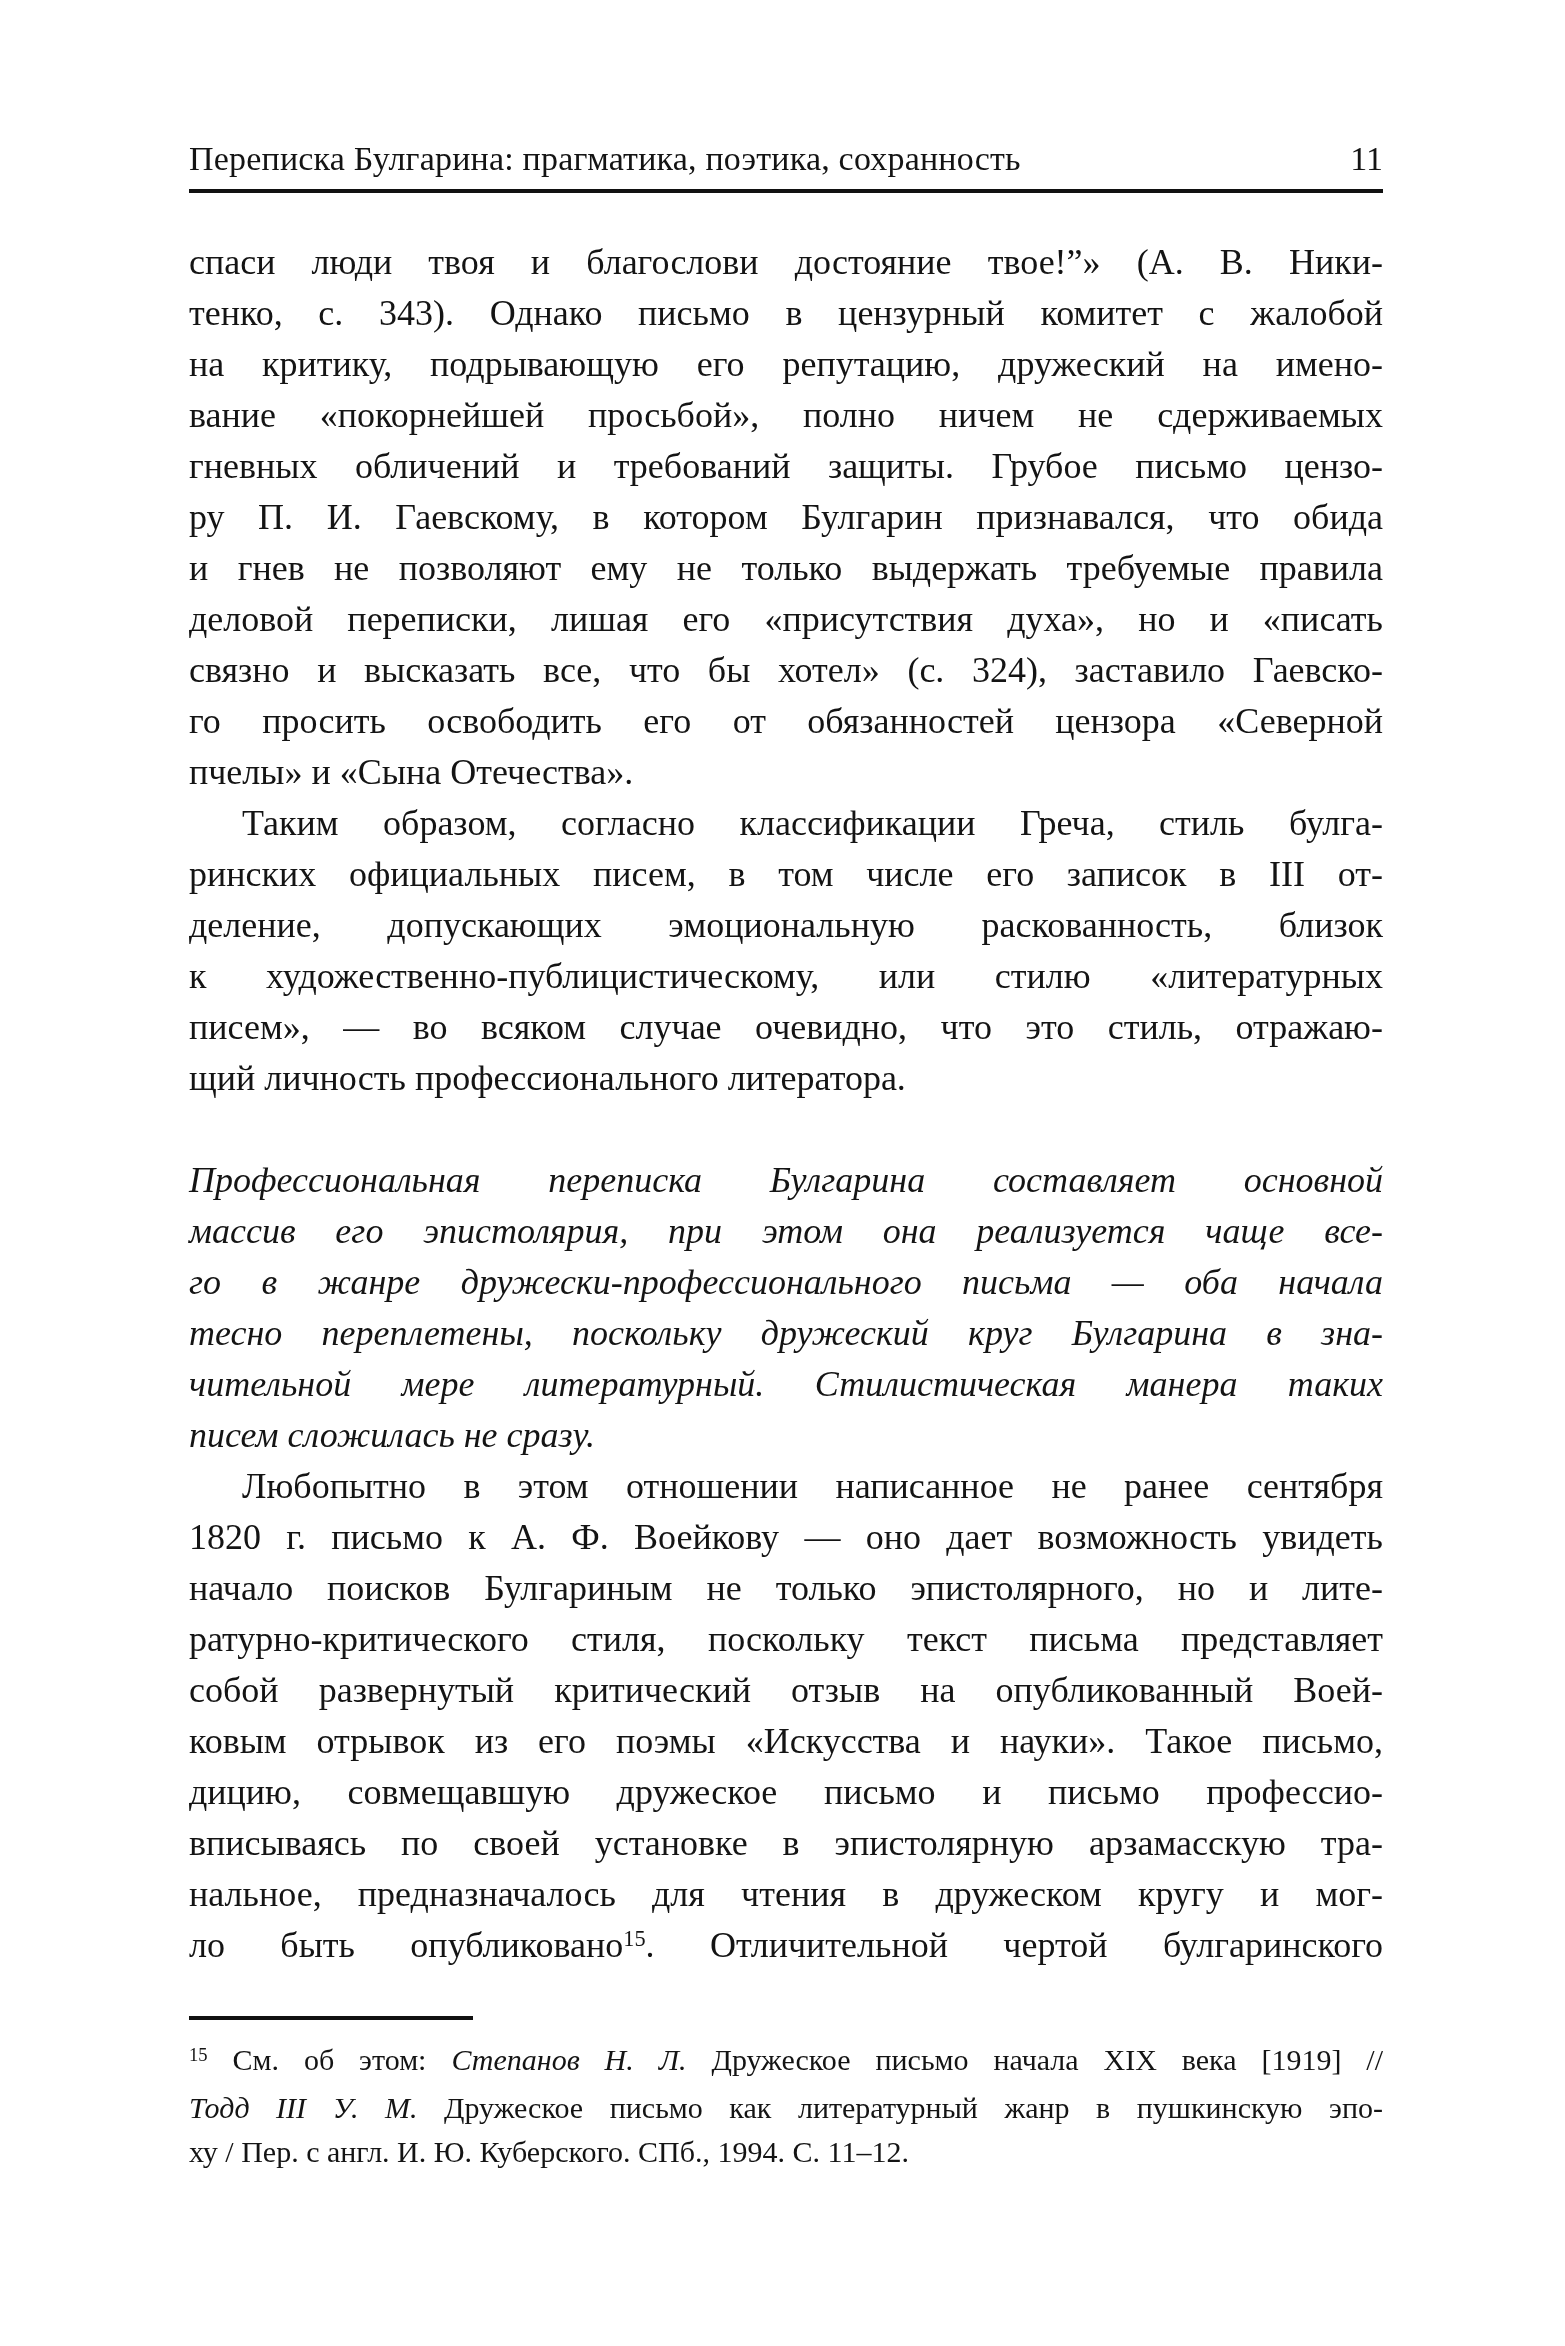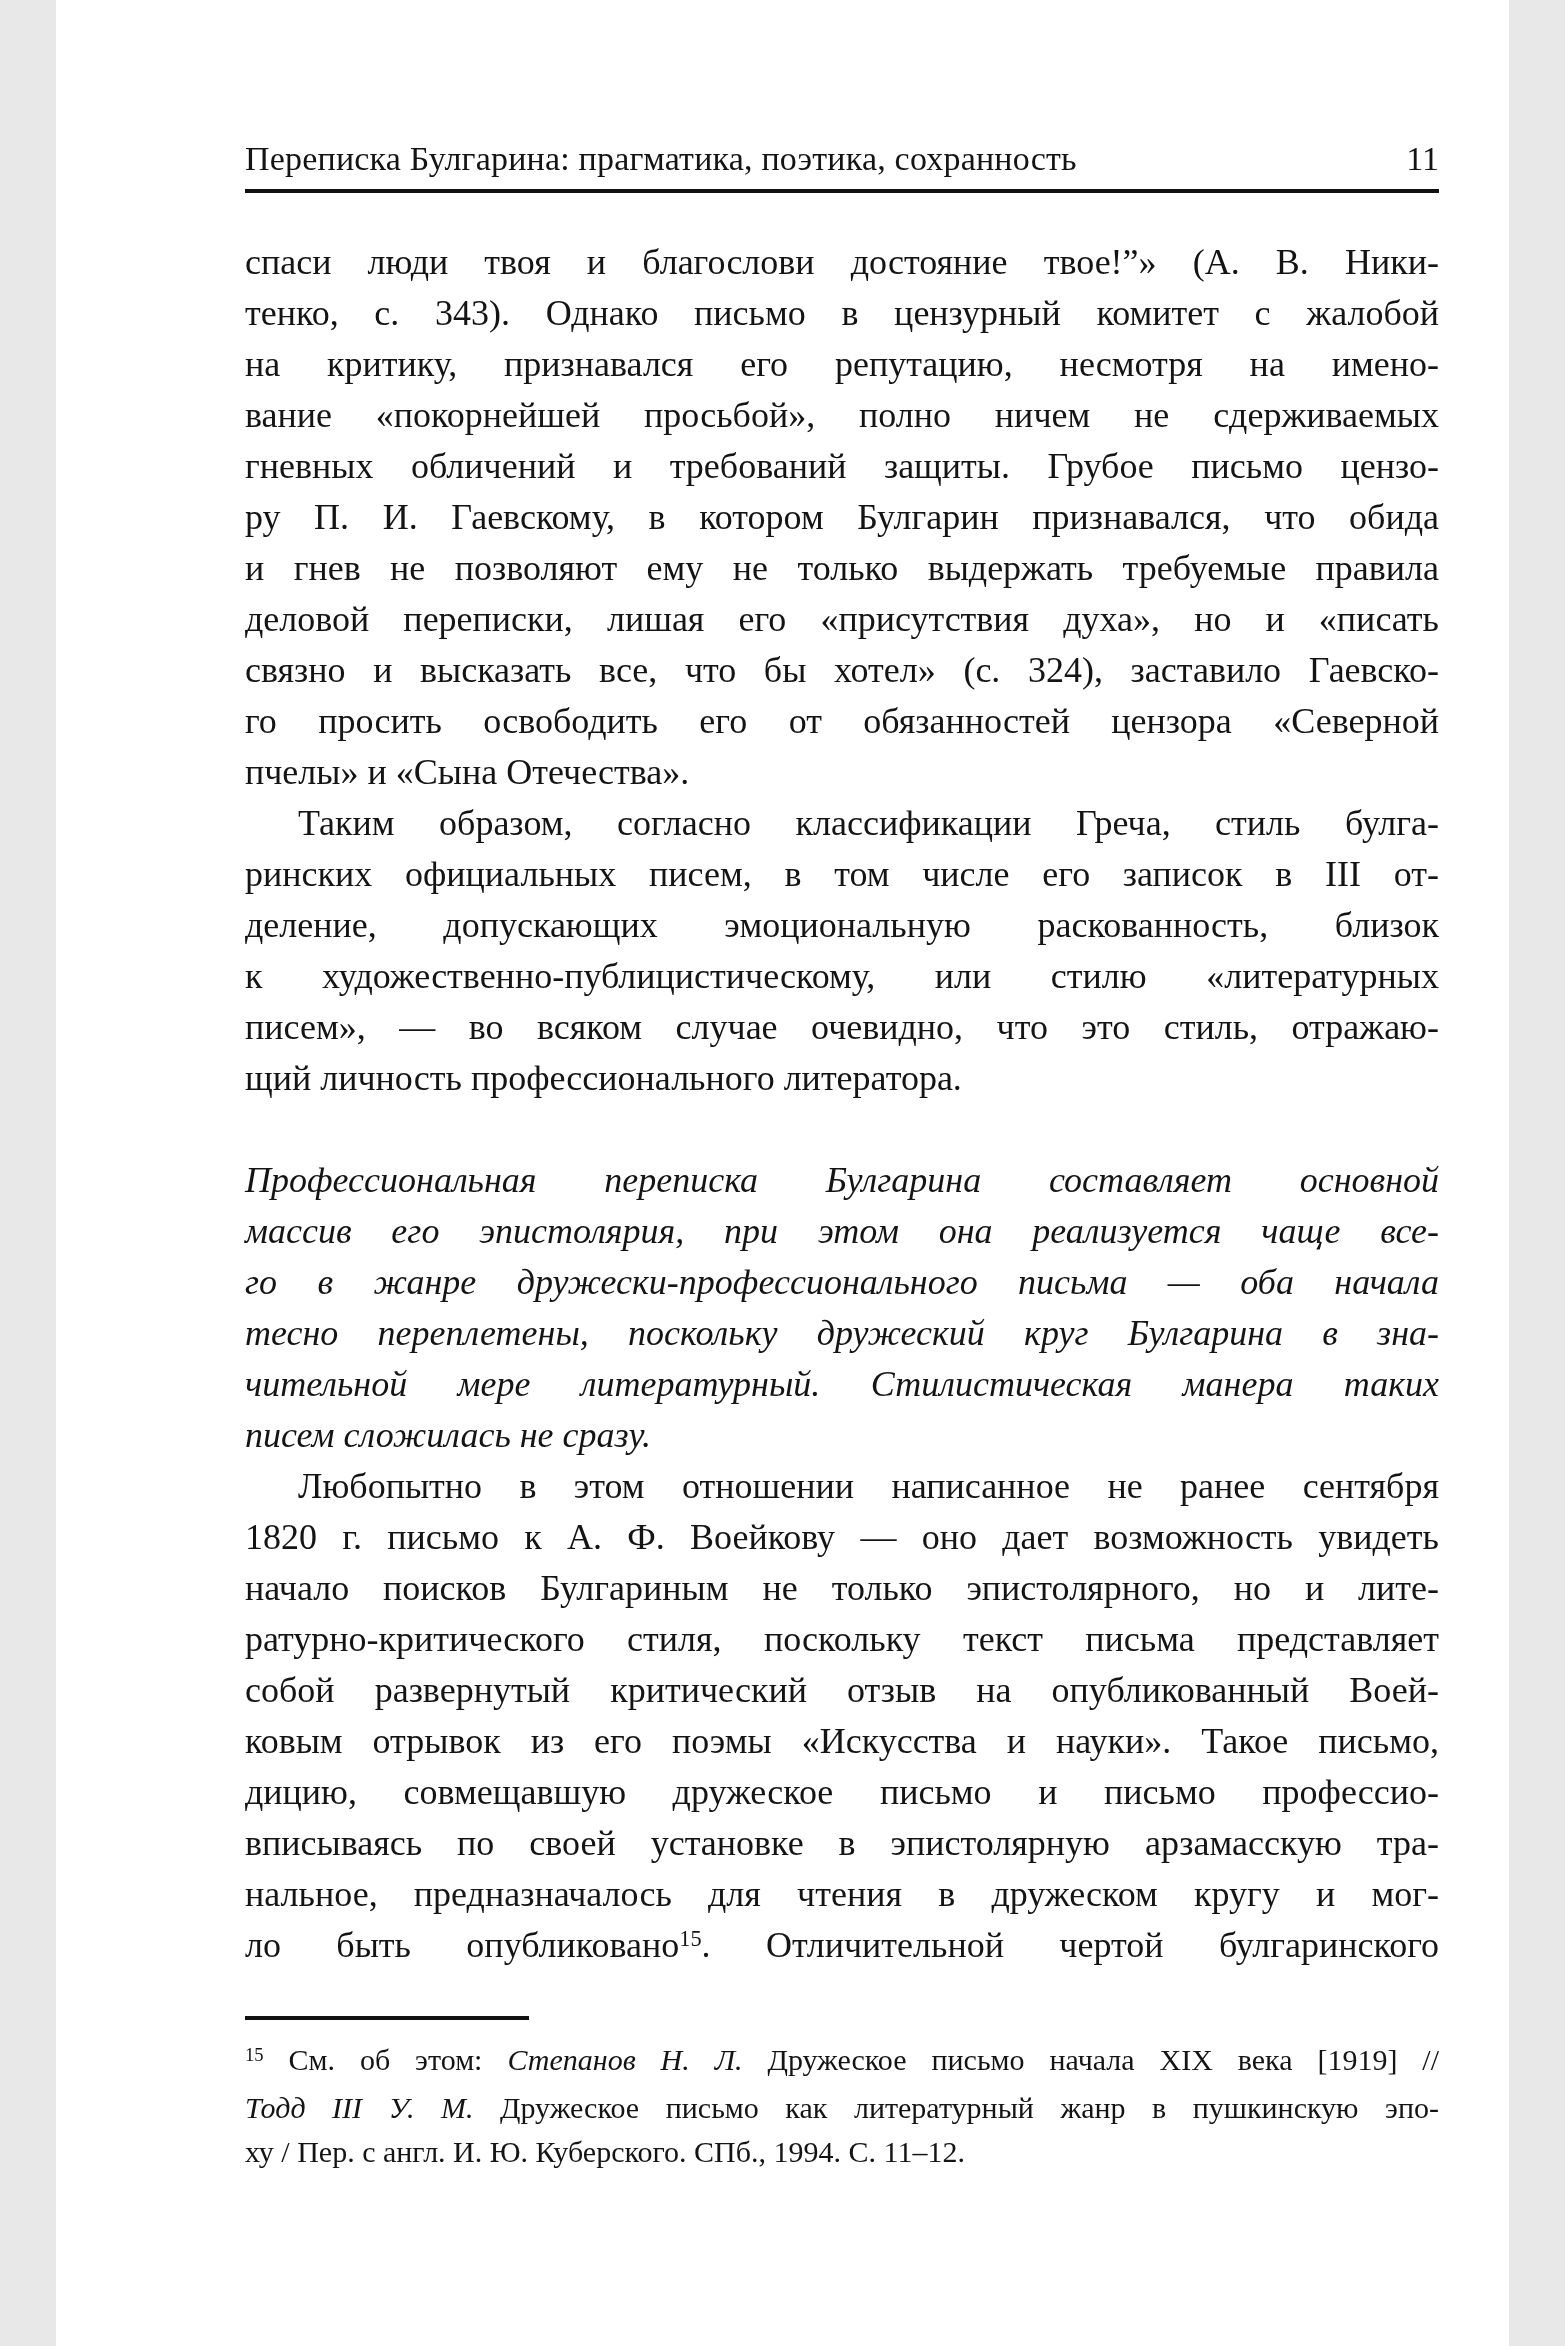--- a/index.html
+++ b/index.html
@@ -2,21 +2,21 @@
 <html style="font-size:15px"><head>
 <meta charset="utf-8">
 <style>
   html, body {
     margin: 0;
     padding: 0;
     background: #e8e8e8;
   }
   .page {
     position: relative;
-    width: 1453px;
+    width: 1565px;
     height: 2347px;
     margin: 0 auto;
     background: #ffffff;
     font-family: "Liberation Serif", "DejaVu Serif", serif;
     color: #141414;
     overflow: hidden;
   }
   .running-head {
     position: absolute;
     left: 189px;
@@ -90,21 +90,21 @@
     <span class="rh-title">Переписка Булгарина: прагматика, поэтика, сохранность</span>
     <span class="rh-page">11</span>
   </div>
 
   <div class="head-rule"></div>
 
   <div class="body-text" id="body-text">
       <div class="para">
         <div class="line"><span>спаси люди твоя и благослови достояние твое!”» (А. В. Ники-</span></div>
         <div class="line"><span>тенко, с. 343). Однако письмо в цензурный комитет с жалобой</span></div>
-        <div class="line"><span>на критику, признавался его репутацию, несмотря на имено-</span></div>
+        <div class="line"><span>на критику, подрывающую его репутацию, дружеский на имено-</span></div>
         <div class="line"><span>вание «покорнейшей просьбой», полно ничем не сдерживаемых</span></div>
         <div class="line"><span>гневных обличений и требований защиты. Грубое письмо цензо-</span></div>
         <div class="line"><span>ру П. И. Гаевскому, в котором Булгарин признавался, что обида</span></div>
         <div class="line"><span>и гнев не позволяют ему не только выдержать требуемые правила</span></div>
         <div class="line"><span>деловой переписки, лишая его «присутствия духа», но и «писать</span></div>
         <div class="line"><span>связно и высказать все, что бы хотел» (с. 324), заставило Гаевско-</span></div>
         <div class="line"><span>го просить освободить его от обязанностей цензора «Северной</span></div>
         <div class="line left"><span>пчелы» и «Сына Отечества».</span></div>
       </div>
       <div class="para">

